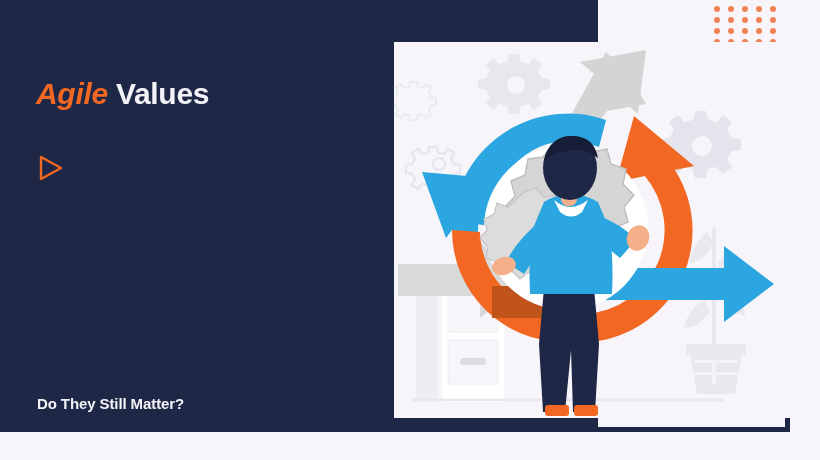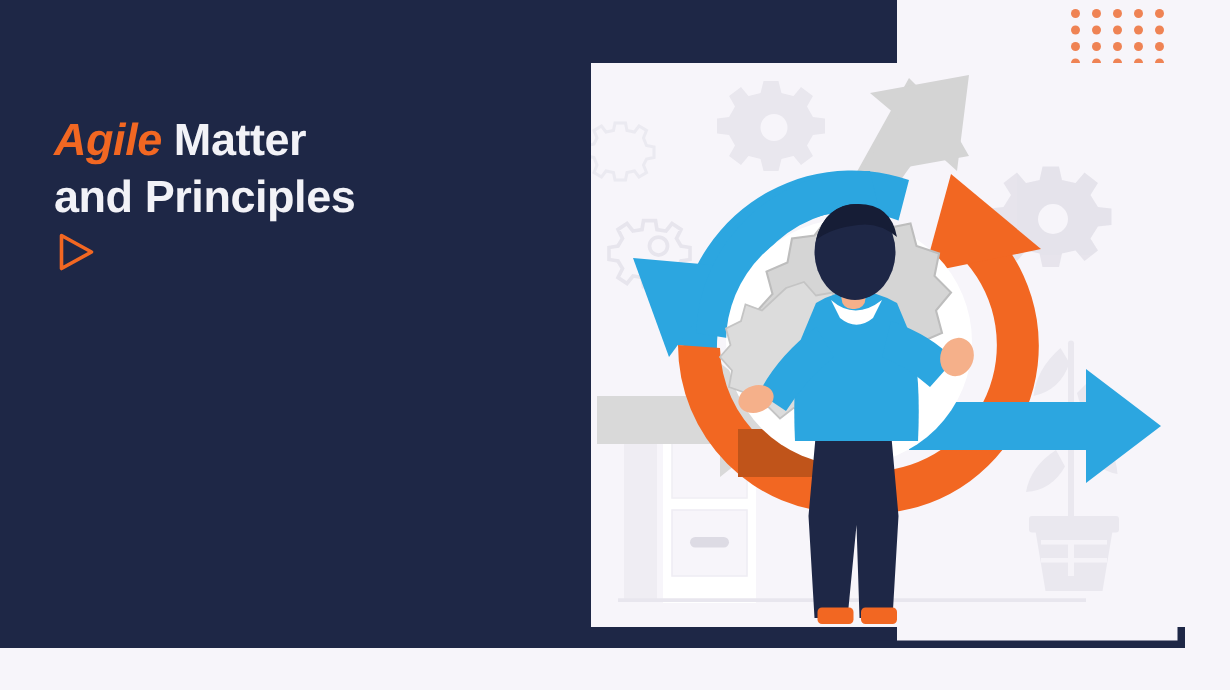--- a/index.html
+++ b/index.html
@@ -134,26 +134,27 @@
       <i></i>
       <i></i>
       <i></i>
     <i></i>
       <i></i>
       <i></i>
       <i></i>
       <i></i>
   </div>
 
-  <h1 class="headline"><span class="accent">Agile</span><span> Matter</span><br><span>and Principles</span></h1>
+  <h1 class="headline"><span class="accent">Agile</span><span> Values</span><br></h1>
 
   <svg class="play-icon" viewBox="0 0 28 28">
     <path d="M4 3 L24 14 L4 25 Z" fill="none" stroke="#f26722" stroke-width="2.4" stroke-linejoin="round"></path>
   </svg>
 
+  <div class="subtitle">Do They Still Matter?</div>
 
   <div class="illus-panel">
     <svg width="396" height="376" viewBox="0 0 396 376" xmlns="http://www.w3.org/2000/svg">
       <defs>
         <clipPath id="panelclip">
             <rect x="0" y="0" width="396" height="376"></rect>
           </clipPath>
       </defs>
       <g clip-path="url(#panelclip)">
         <rect x="0" y="0" width="396" height="376" fill="#f7f5fa"></rect>

